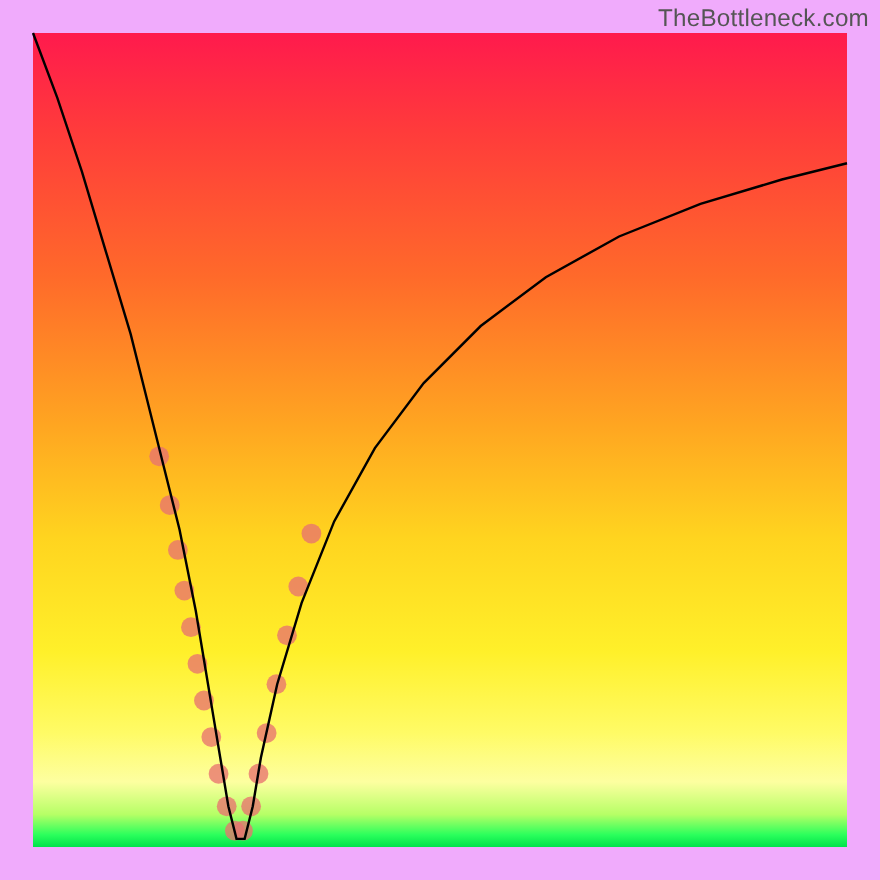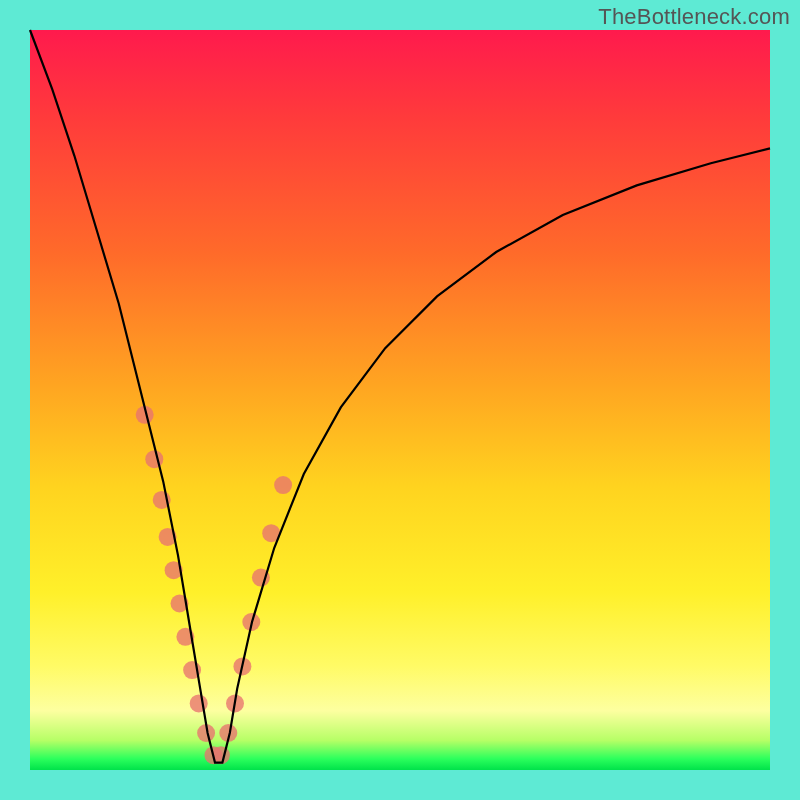--- a/index.html
+++ b/index.html
@@ -9,21 +9,21 @@
     height: 800px;
     overflow: hidden;
     background: #000;
     font-family: Arial, Helvetica, sans-serif;
   }
   .frame {
     position: absolute;
     left: 0; top: 0;
     width: 800px;
     height: 800px;
-    background: #5eead4;
+    background: #f0abfc;
   }
   .plot {
     position: absolute;
     left: 30px;
     top: 30px;
     width: 740px;
     height: 740px;
     
     background: linear-gradient(to bottom,
       #ff1a4d 0%,

